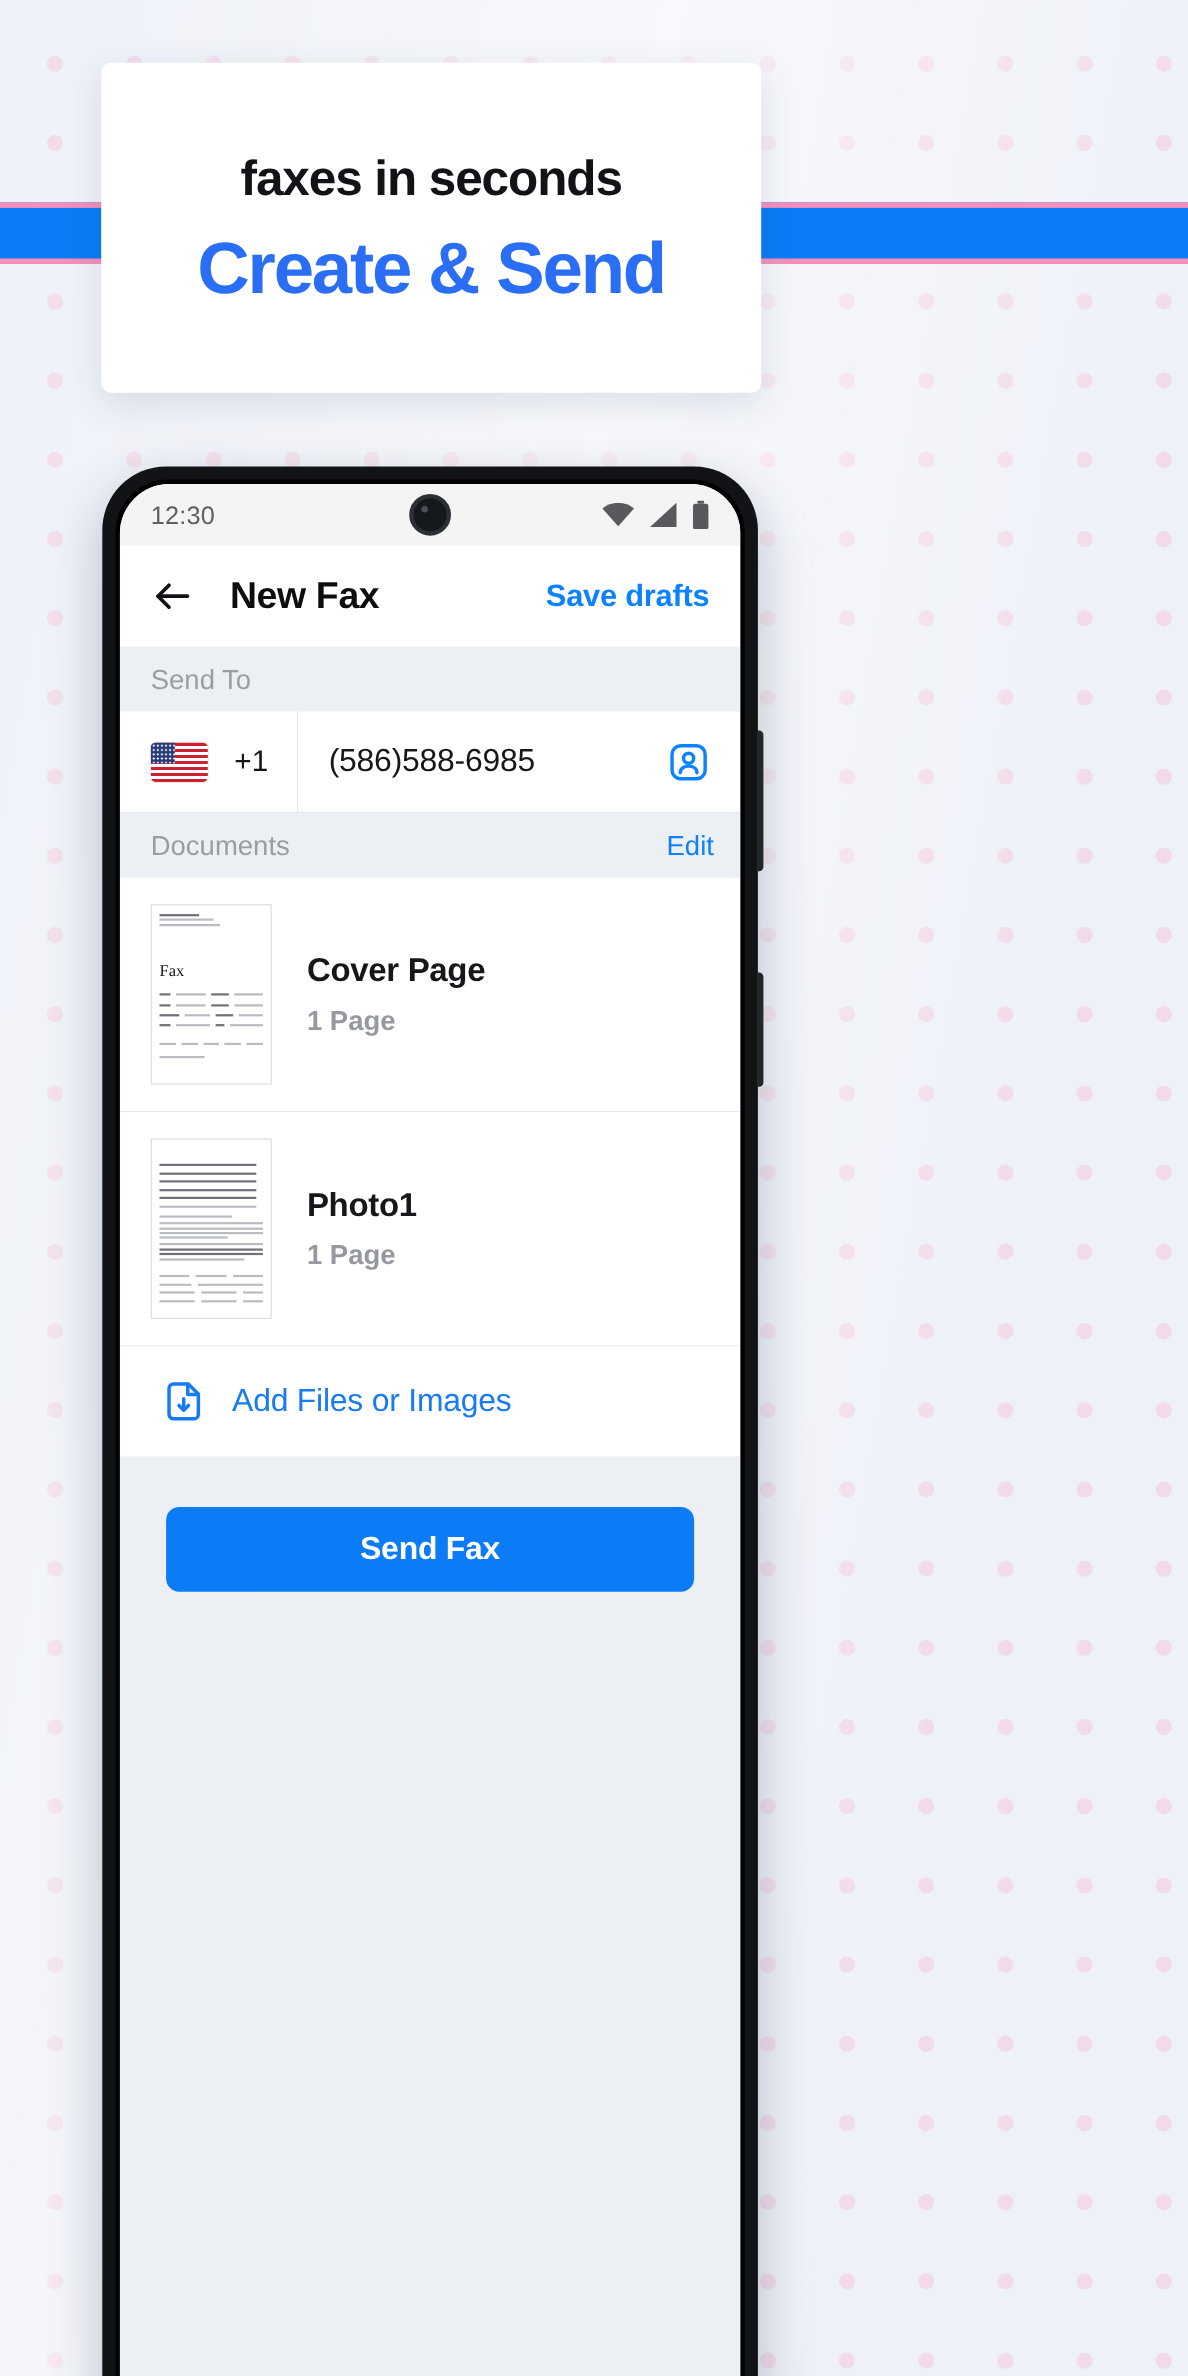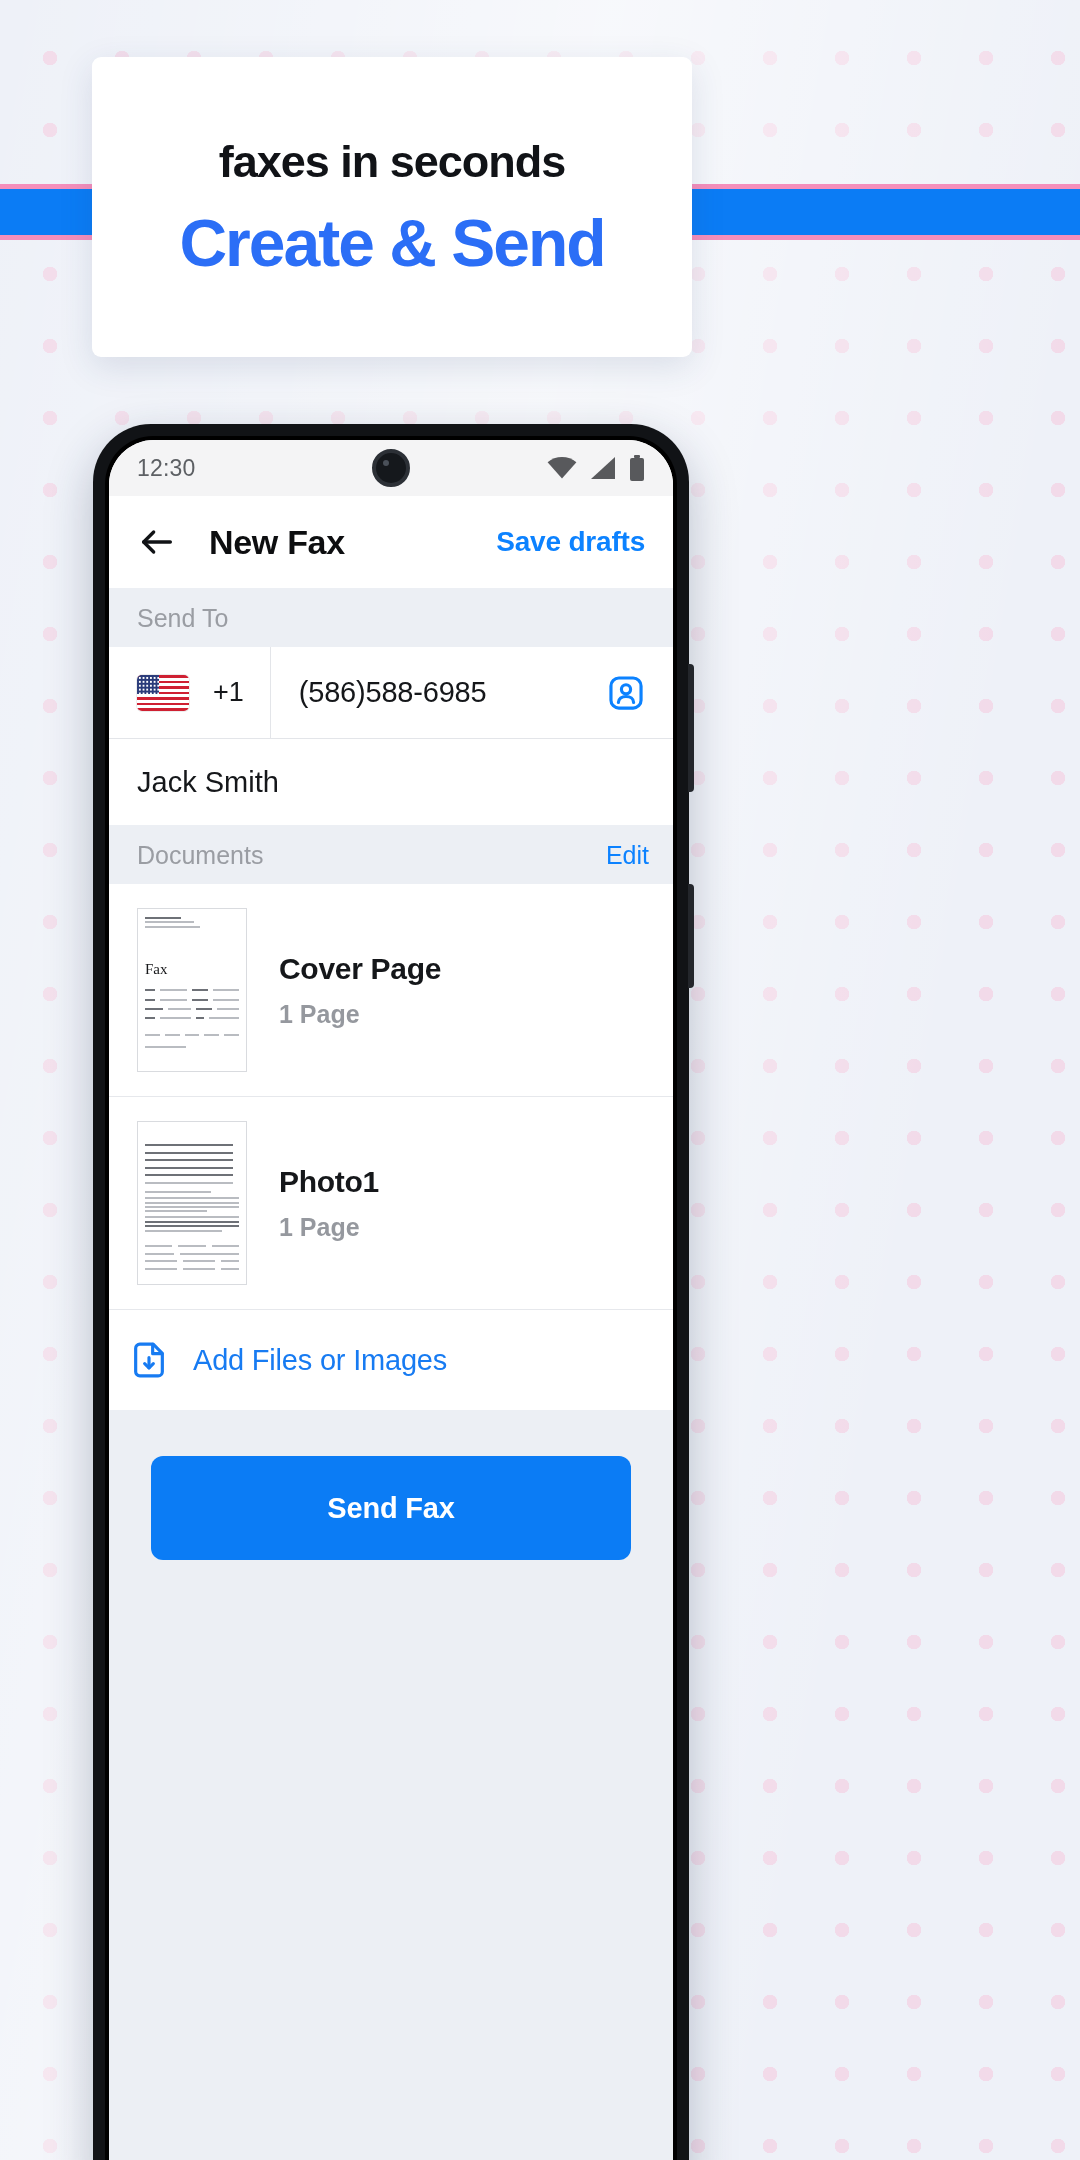--- a/index.html
+++ b/index.html
@@ -213,31 +213,31 @@
   .mr-sub { height:2px; background:#6e7177; width:40%; margin:0 auto 8px auto; }
   .mr-r { display:flex; gap:6px; margin-bottom:3.2px; }
   .mr-r .a { width:19px; }
   .mr-r .b { flex:1; }
   .mr-block .tl { width:100%; }
   .mr-rule { height:1.6px; background:#3c3f45; margin:6px 0 5px 0; }
 
   
   #add-files {
     display:flex; align-items:center; gap:24px;
-    padding:30px 20px; background:#fff;
+    padding:30px 38px; background:#fff;
   }
   #add-icon { width:40px; height:40px; display:block; }
   #add-label { font-size:29px; color:#177bf2; letter-spacing:-.2px; }
 
   
   #footer-area {
     background:#eceff4; flex:1; padding:46px 42px 0 42px;
   }
   #send-fax-btn {
-    width:100%; height:104px; border:none; border-radius:12px;
+    width:100%; height:77px; border:none; border-radius:12px;
     background:#0b7cf5; color:#fff;
     font-size:29px; font-weight:bold;
     font-family:"Liberation Sans", sans-serif;
     letter-spacing:-.2px; cursor:pointer;
   }
 
   #screen-body { display:flex; flex-direction:column; height:100%; }
 </style>
 </head>
 <body>
@@ -308,21 +308,20 @@
       <span id="phone-number" title="Fax number">(586)588-6985</span>
       <span id="contact-icon-wrap">
         <svg id="contact-icon" viewBox="0 0 24 24" fill="none" stroke="#0c82ff" stroke-width="2">
           <rect x="2.5" y="2.5" width="19" height="19" rx="5"></rect>
           <circle cx="12" cy="9.7" r="2.9"></circle>
           <path d="M7.2 18c0-2.4 2.2-3.8 4.8-3.8s4.8 1.4 4.8 3.8" stroke-linecap="round"></path>
         </svg>
       </span>
     </div>
 
-    <div id="recipient-name">Jack Smith</div>
 
     <div class="section-head">
       <span class="title">Documents</span>
       <span class="action">Edit</span>
     </div>
 
     <div class="doc-row">
       <div class="doc-thumb">
         <div class="cover-head">
           <div class="tl d" style="width:38%"></div>

